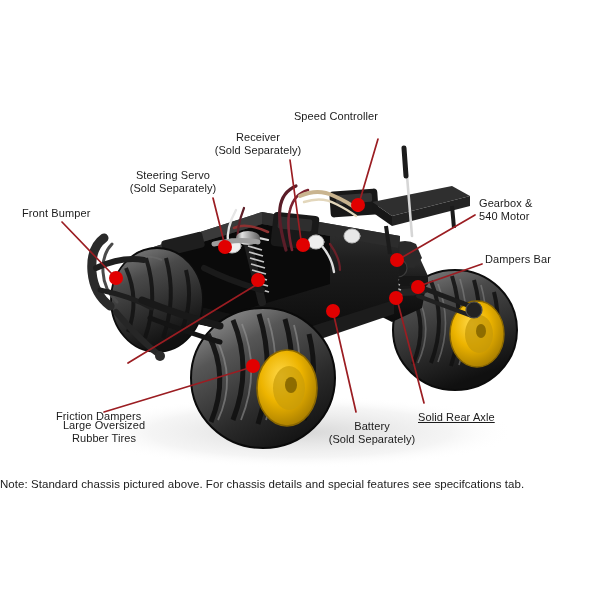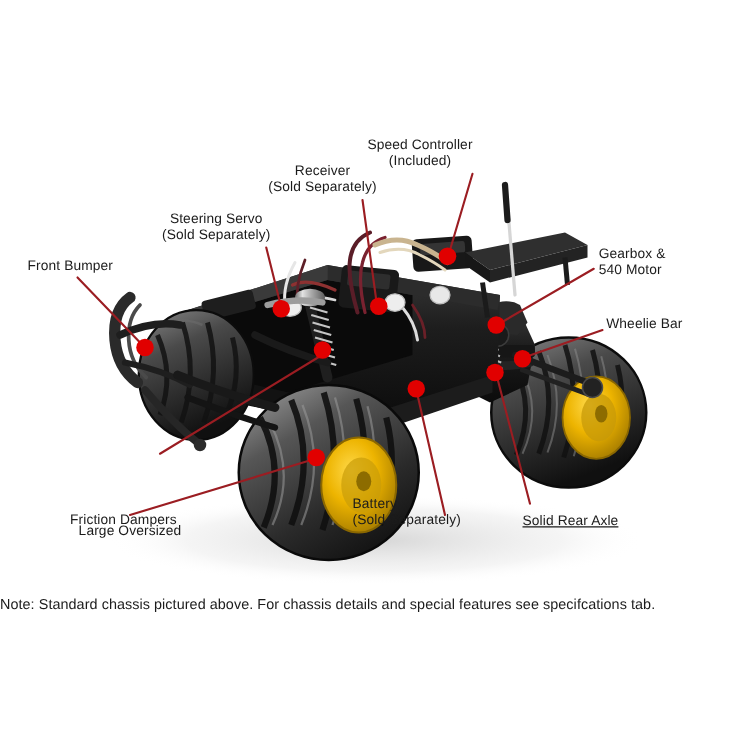--- a/index.html
+++ b/index.html
@@ -258,24 +258,24 @@
         <circle cx="253" cy="366" r="7" fill="#e10000"></circle>
         <circle cx="333" cy="311" r="7" fill="#e10000"></circle>
         <circle cx="396" cy="298" r="7" fill="#e10000"></circle>
       </g>
   </svg>
 
   <div id="labels">
       <div class="callout-label" style="top: 207px; left: 22px; text-align: left;"><div>Front Bumper</div></div>
       <div class="callout-label" style="top: 169px; left: 83px; width: 180px; "><div>Steering Servo</div><div>(Sold Separately)</div></div>
       <div class="callout-label" style="top: 131px; left: 168px; width: 180px; text-align: center;"><div>Receiver</div><div>(Sold Separately)</div></div>
-      <div class="callout-label" style="top: 110px; left: 246px; width: 180px; text-align: center;"><div>Speed Controller</div><div>(Included)</div></div>
+      <div class="callout-label" style="top: 110px; left: 246px; width: 180px; text-align: center;"><div>Speed Controller</div></div>
       <div class="callout-label" style="top: 197px; left: 479px; text-align: left;"><div>Gearbox &amp;</div><div>540 Motor</div></div>
-      <div class="callout-label" style="top: 253px; left: 485px; text-align: left;"><div>Wheelie Bar</div></div>
+      <div class="callout-label" style="top: 253px; left: 485px; text-align: left;"><div>Dampers Bar</div></div>
       <div class="callout-label" style="top: 362px; left: 56px; text-align: left; margin-top: 48px;"><div>Friction Dampers</div></div>
-      <div class="callout-label" style="top: 419px; left: 14px; width: 180px; text-align: center;"><div>Large Oversized</div></div>
-      <div class="callout-label" style="top: 397px; left: 282px; width: 180px; text-align: left;"><div>Battery</div><div>(Sold Separately)</div></div>
+      <div class="callout-label" style="top: 419px; left: 14px; width: 180px; text-align: center;"><div>Large Oversized</div><div>Rubber Tires</div></div>
+      <div class="callout-label" style="top: 420px; left: 282px; width: 180px; text-align: center;"><div>Battery</div><div>(Sold Separately)</div></div>
       <div class="callout-label" style="top: 411px; left: 418px; text-align: left; text-decoration: underline;"><div>Solid Rear Axle</div></div>
     </div>
 
   <div class="footer-note">Note: Standard chassis pictured above. For chassis details and special features see specifcations tab.</div>
 
 </div>
 
 </body></html>

